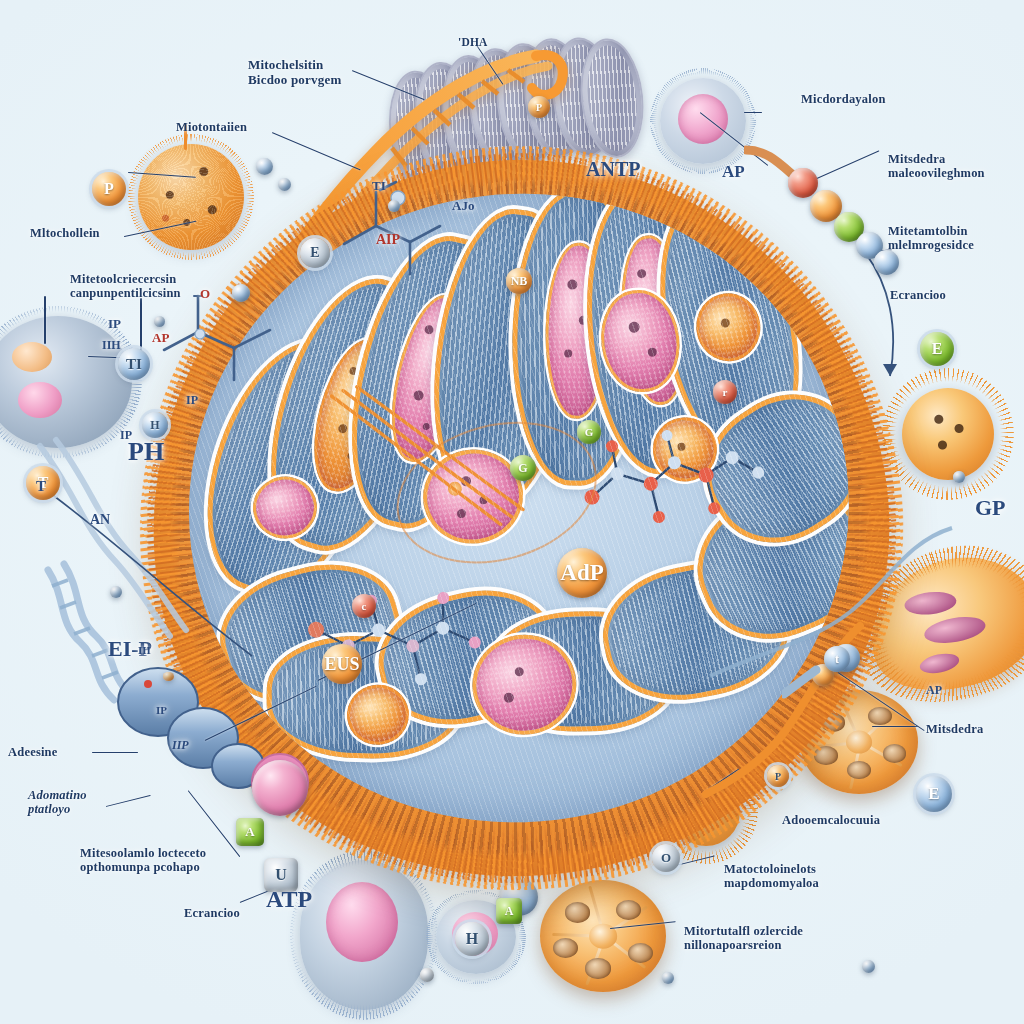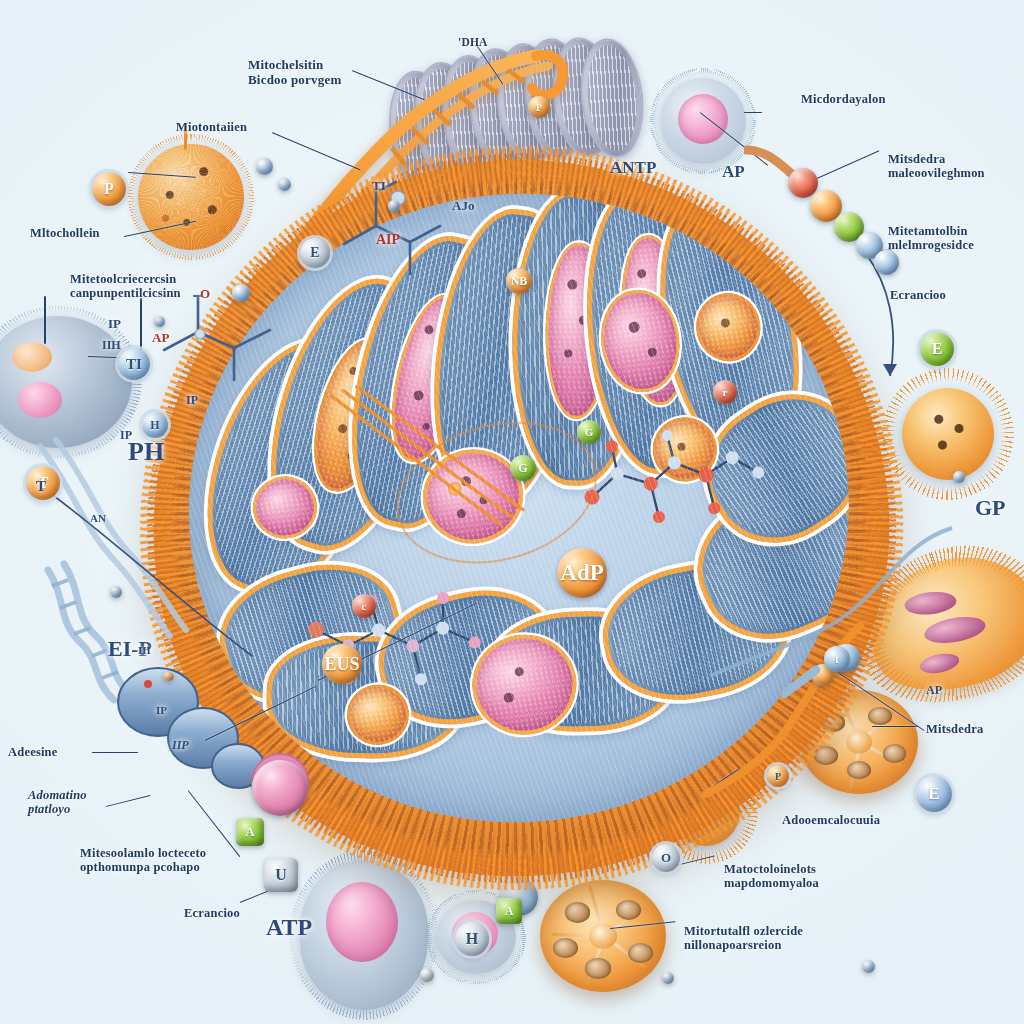--- a/index.html
+++ b/index.html
@@ -708,26 +708,26 @@
       <div class="chem" style="left: 108px; top: 316px; font-size: 13px;">IP</div>
       <div class="chem" style="left: 102px; top: 338px; font-size: 12px;">IIH</div>
       <div class="chem red" style="left: 152px; top: 330px; font-size: 13px;">AP</div>
       <div class="chem red" style="left: 200px; top: 286px; font-size: 13px;">O</div>
       <div class="chem" style="left: 186px; top: 393px; font-size: 12px;">IP</div>
       <div class="chem" style="left: 120px; top: 428px; font-size: 12px;">IP</div>
       <div class="chem" style="left: 128px; top: 437px; font-size: 26px;">PH</div>
       <div class="chem" style="left: 372px; top: 178px; font-size: 13px;">TI</div>
       <div class="chem red" style="left: 376px; top: 232px; font-size: 14px;">AIP</div>
       <div class="chem" style="left: 452px; top: 198px; font-size: 13px;">AJo</div>
-      <div class="chem" style="left: 586px; top: 158px; font-size: 17px; padding-left: 24px;">ANTP</div>
+      <div class="chem" style="left: 586px; top: 158px; font-size: 20px;">ANTP</div>
       <div class="chem" style="left: 722px; top: 162px; font-size: 17px;">AP</div>
       <div class="chem" style="left: 108px; top: 636px; font-size: 22px;">EI-P</div>
       <div class="chem" style="left: 138px; top: 644px; font-size: 11px;">III</div>
       <div class="chem" style="left: 156px; top: 704px; font-size: 11px;">IP</div>
       <div class="chem" style="left: 172px; top: 738px; font-size: 12px; font-style: italic;">IIP</div>
-      <div class="chem" style="left: 266px; top: 914px; font-size: 24px; text-align: right;">ATP</div>
+      <div class="chem" style="left: 266px; top: 886px; font-size: 24px; text-align: right;">ATP</div>
       <div class="chem" style="left: 975px; top: 495px; font-size: 22px;">GP</div>
       <div class="chem" style="left: 926px; top: 683px; font-size: 12px;">AP</div>
       <div class="chem" style="left: 36px; top: 478px; font-size: 15px;">T</div>
-      <div class="chem" style="left: 90px; top: 512px; font-size: 11px;">AN</div>
+      <div class="chem" style="left: 90px; top: 512px; font-size: 14px;">AN</div>
     </div>
 
 </div>
 
 </body></html>

